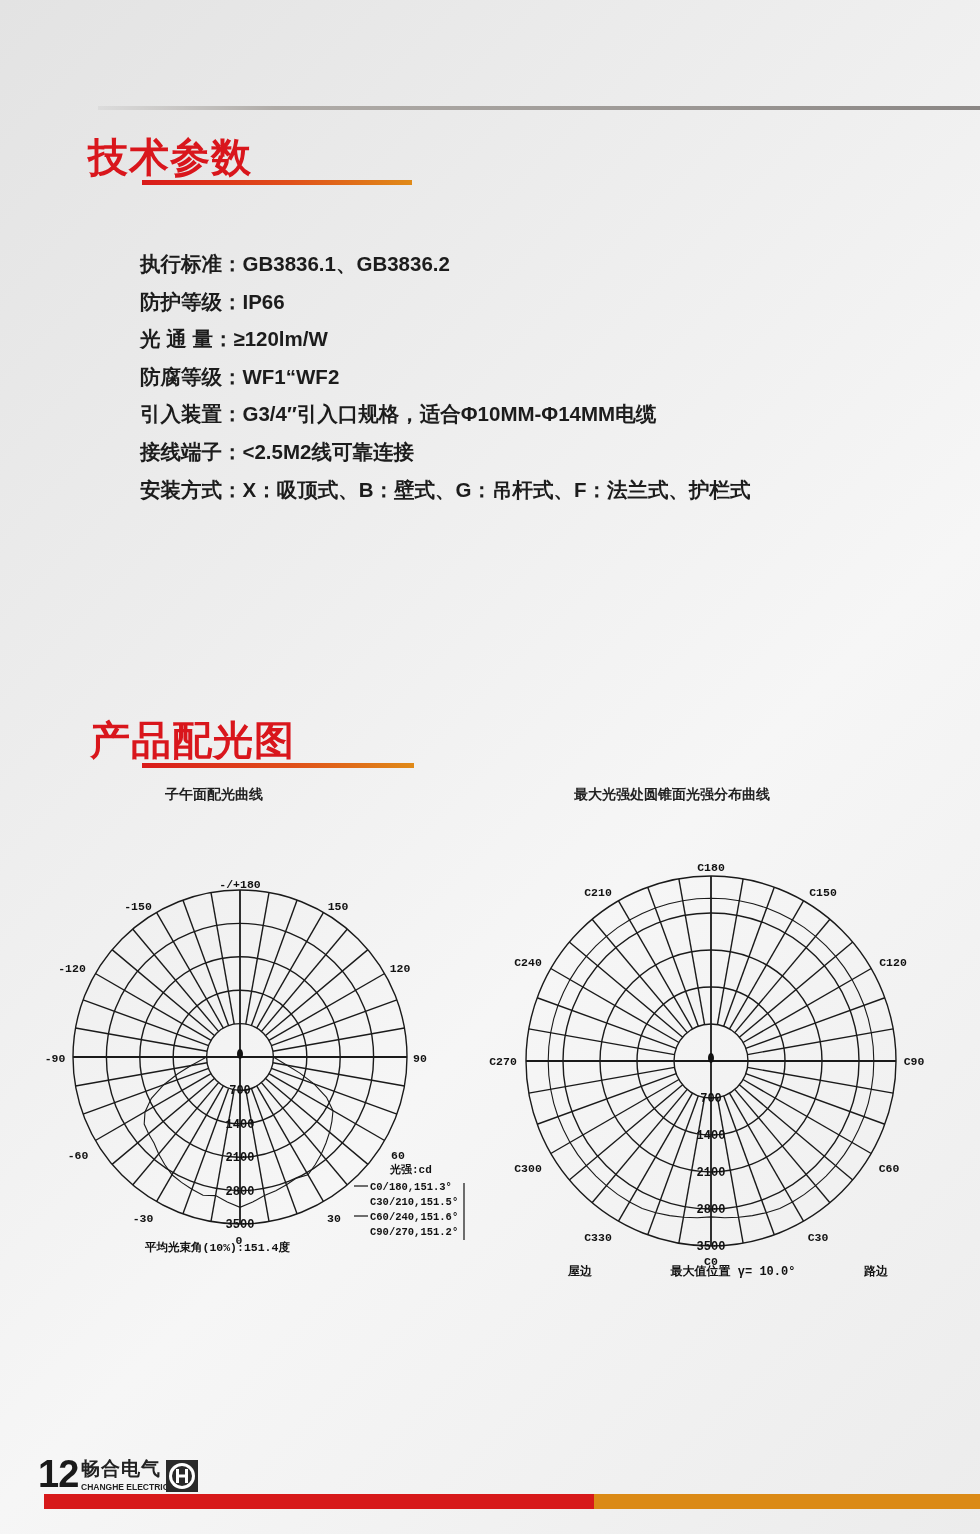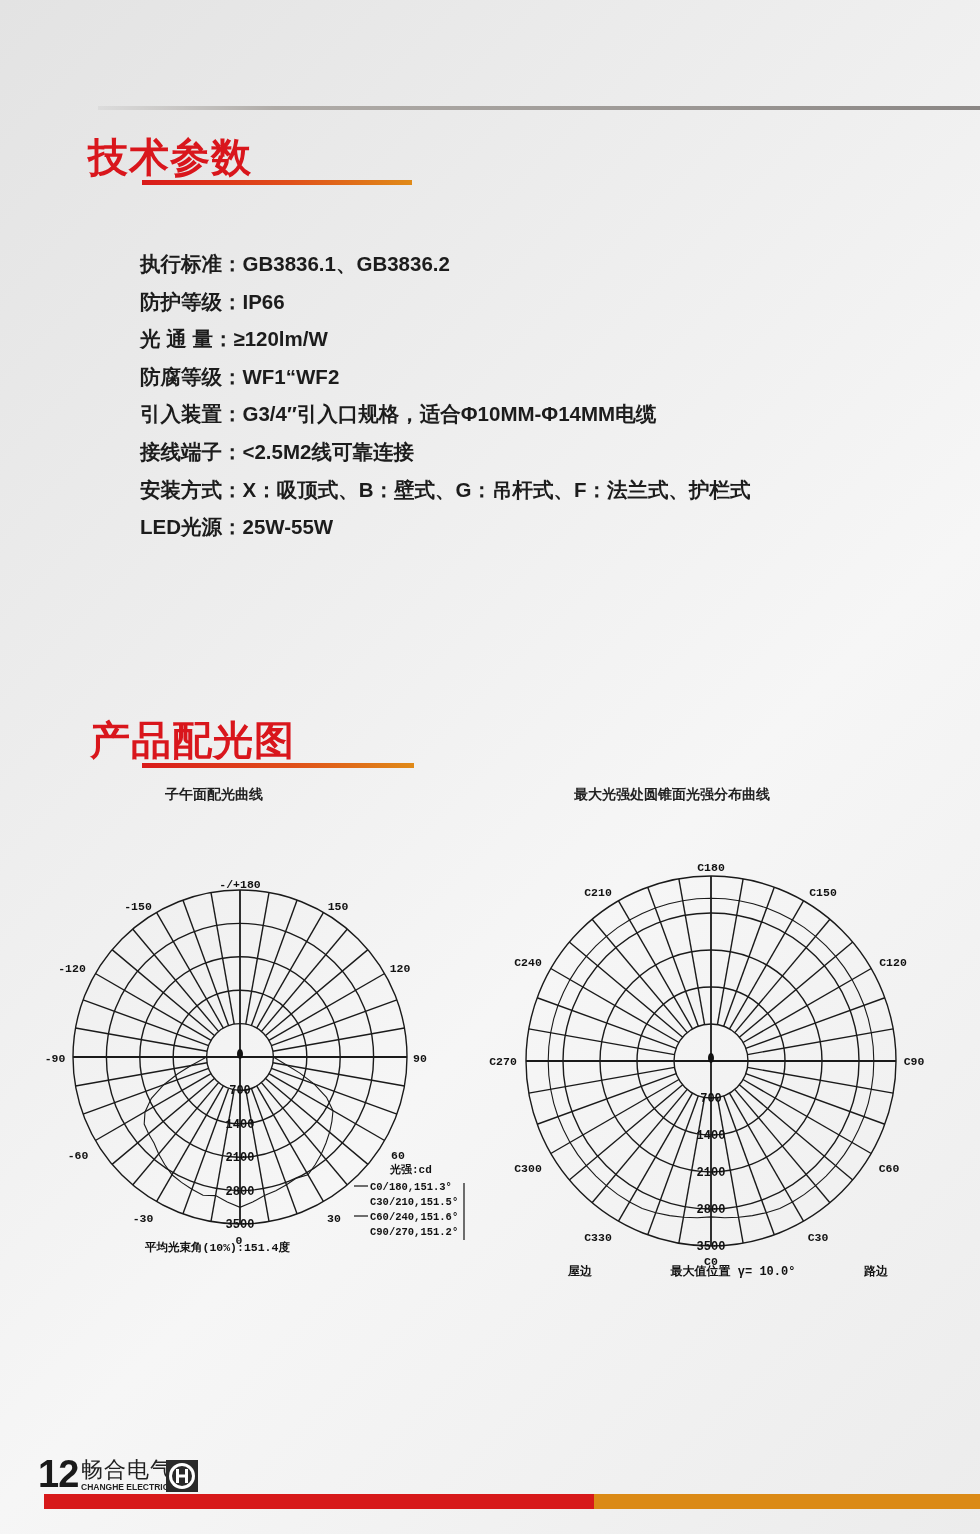--- a/index.html
+++ b/index.html
@@ -15,42 +15,41 @@
   .spec-list{position:absolute;left:132px;top:240px;margin:8px;padding:0;list-style:none;}
   .spec-row{height:37.6px;font-size:20.5px;font-weight:bold;font-family:"Liberation Sans","DejaVu Sans",sans-serif;
     color:#1c1c1c;white-space:nowrap;line-height:32px;}
   .chart-caption{position:absolute;font-size:14px;font-weight:bold;color:#222;font-family:"DejaVu Serif",serif;white-space:nowrap;}
   svg text{font-family:"Liberation Mono","DejaVu Sans Mono",monospace;font-weight:bold;fill:#111;}
   .chart-svg{position:absolute;left:0;top:0;}
   .footer-bar-red{position:absolute;left:44px;top:1494px;width:550px;height:15px;background:#d7191a;}
   .footer-bar-orange{position:absolute;left:594px;top:1494px;width:386px;height:15px;background:#db8a16;}
   .page-number{position:absolute;left:38px;top:1455px;font-size:38px;font-weight:bold;color:#1a1a1a;
     font-family:"Liberation Sans",sans-serif;line-height:1;letter-spacing:-1px;}
-  .brand-cn{position:absolute;left:81px;top:1459px;font-size:22px;font-weight:normal;color:#222;line-height:1;letter-spacing:1px;}
+  .brand-cn{position:absolute;left:81px;top:1459px;font-size:19px;font-weight:bold;color:#222;line-height:1;letter-spacing:1px;}
   .brand-en{position:absolute;left:81px;top:1483px;font-size:8.5px;font-weight:bold;color:#222;
     font-family:"Liberation Sans",sans-serif;line-height:1;}
   .brand-logo{position:absolute;left:166px;top:1460px;width:32px;height:32px;background:#2a2a2a;}
 </style>
 </head>
 <body>
 
 <div class="top-rule"></div>
 
 <div class="section-title" style="left:88px;top:137px;">技术参数</div>
 <div class="title-underline" style="left:142px;top:180px;width:270px;"></div>
 
 <ul class="spec-list">
   <li class="spec-row"><span>执行标准：</span><span>GB3836.1、GB3836.2</span></li>
   <li class="spec-row"><span>防护等级：</span><span>IP66</span></li>
   <li class="spec-row"><span>光 通 量：</span><span>≥120lm/W</span></li>
   <li class="spec-row"><span>防腐等级：</span><span>WF1“WF2</span></li>
   <li class="spec-row"><span>引入装置：</span><span>G3/4″引入口规格，适合Φ10MM-Φ14MM电缆</span></li>
   <li class="spec-row"><span>接线端子：</span><span>&lt;2.5M2线可靠连接</span></li>
   <li class="spec-row"><span>安装方式：</span><span>X：吸顶式、B：壁式、G：吊杆式、F：法兰式、护栏式</span></li>
-  <li class="spec-row"><span>LED光源：</span><span>25W-55W</span></li>
 </ul>
 
 <div class="section-title" style="left:90px;top:720px;text-align:right;">产品配光图</div>
 <div class="title-underline" style="left:142px;top:763px;width:272px;"></div>
 
 <div class="chart-caption" style="left:165px;top:786px;">子午面配光曲线</div>
 <div class="chart-caption" style="left:574px;top:786px;">最大光强处圆锥面光强分布曲线</div>
 
 <svg class="chart-svg" id="charts" width="980" height="1534">
     <circle cx="240" cy="1057" r="33.4" stroke="#1a1a1a" stroke-width="1.4" fill="none"></circle>

